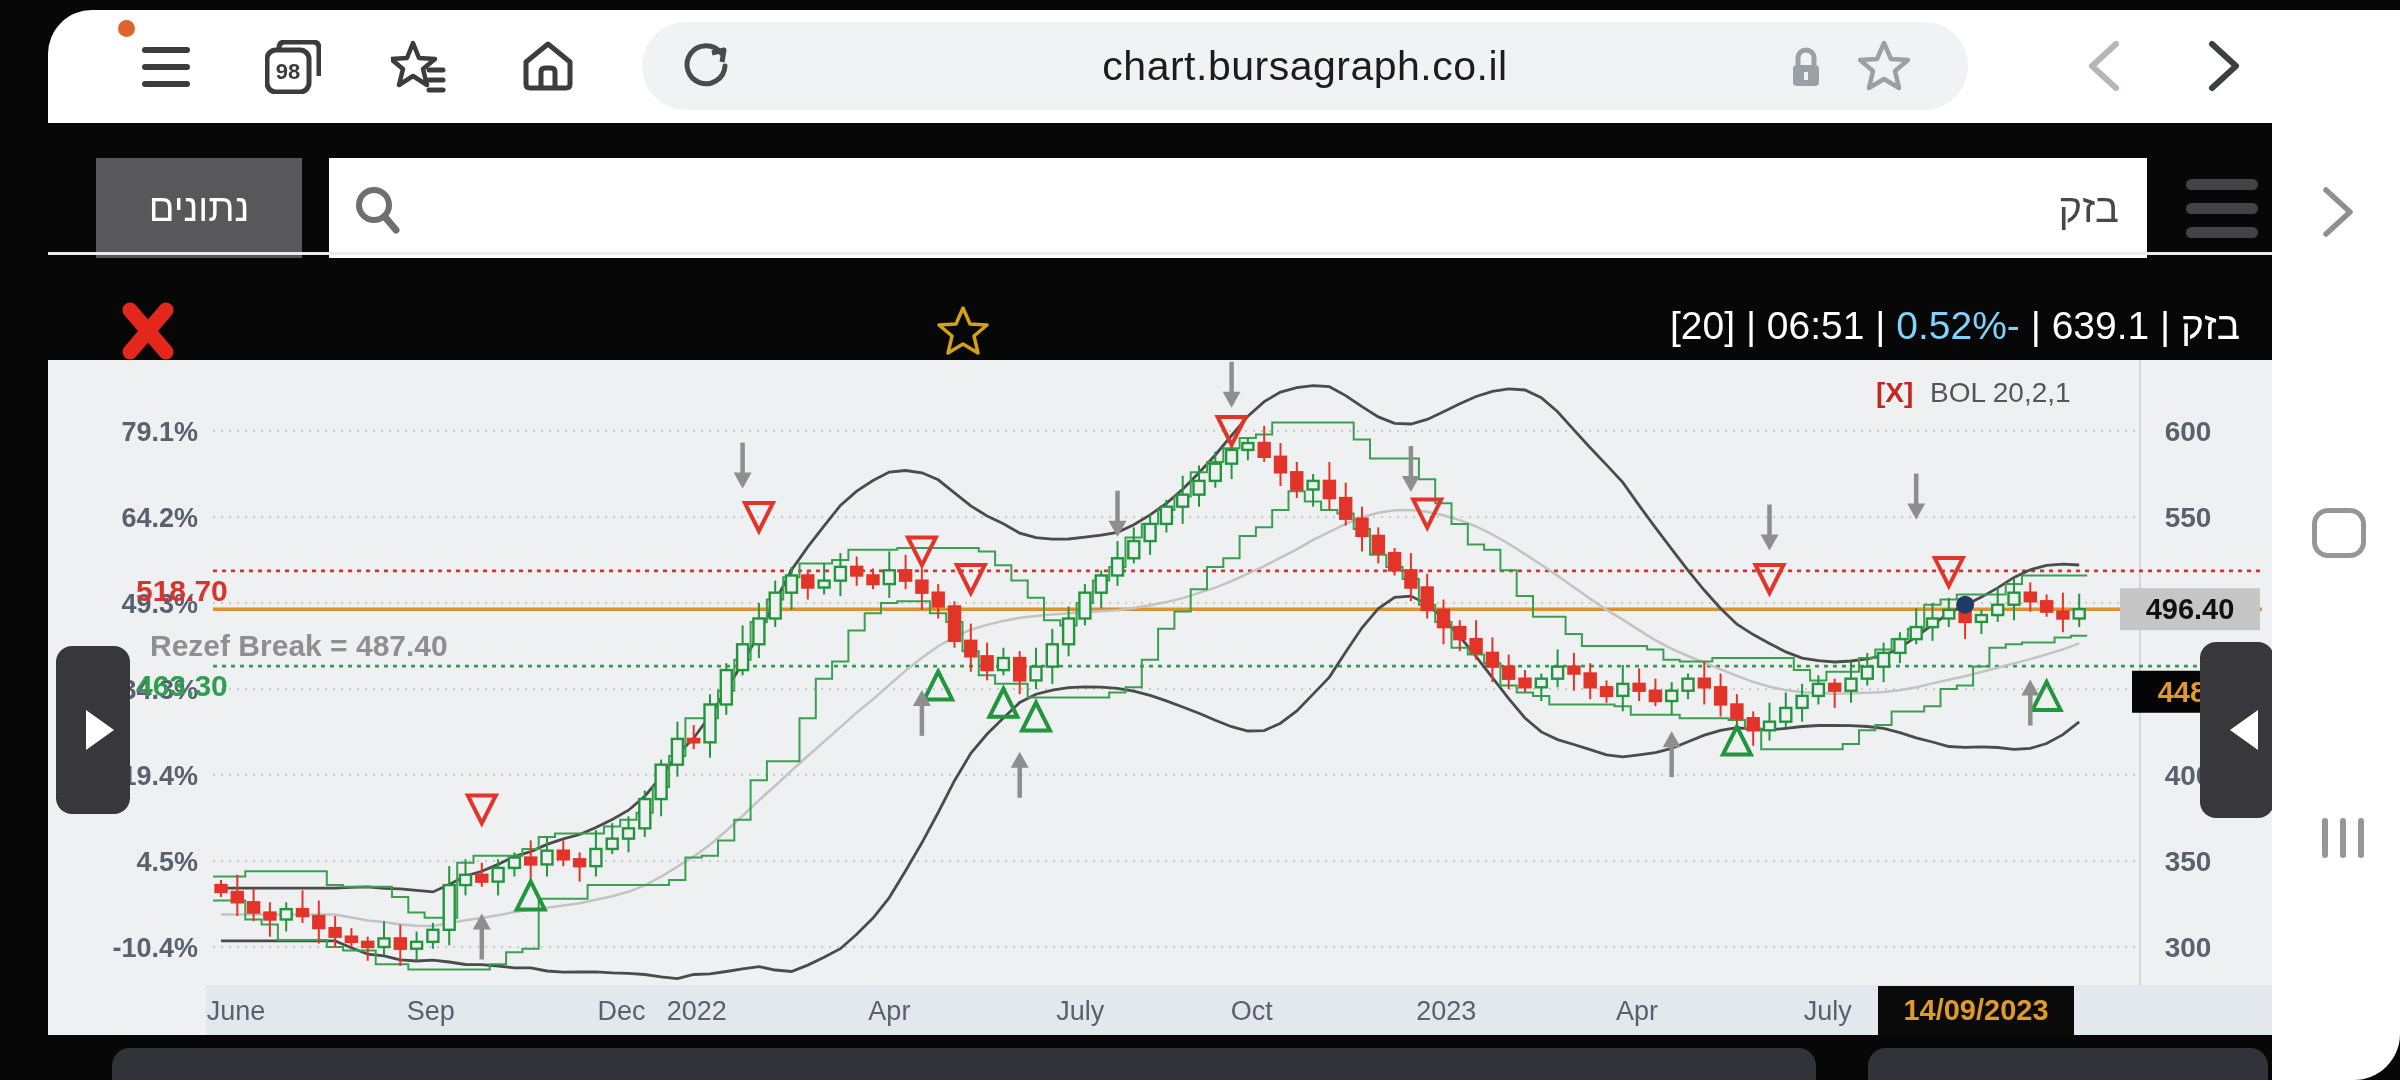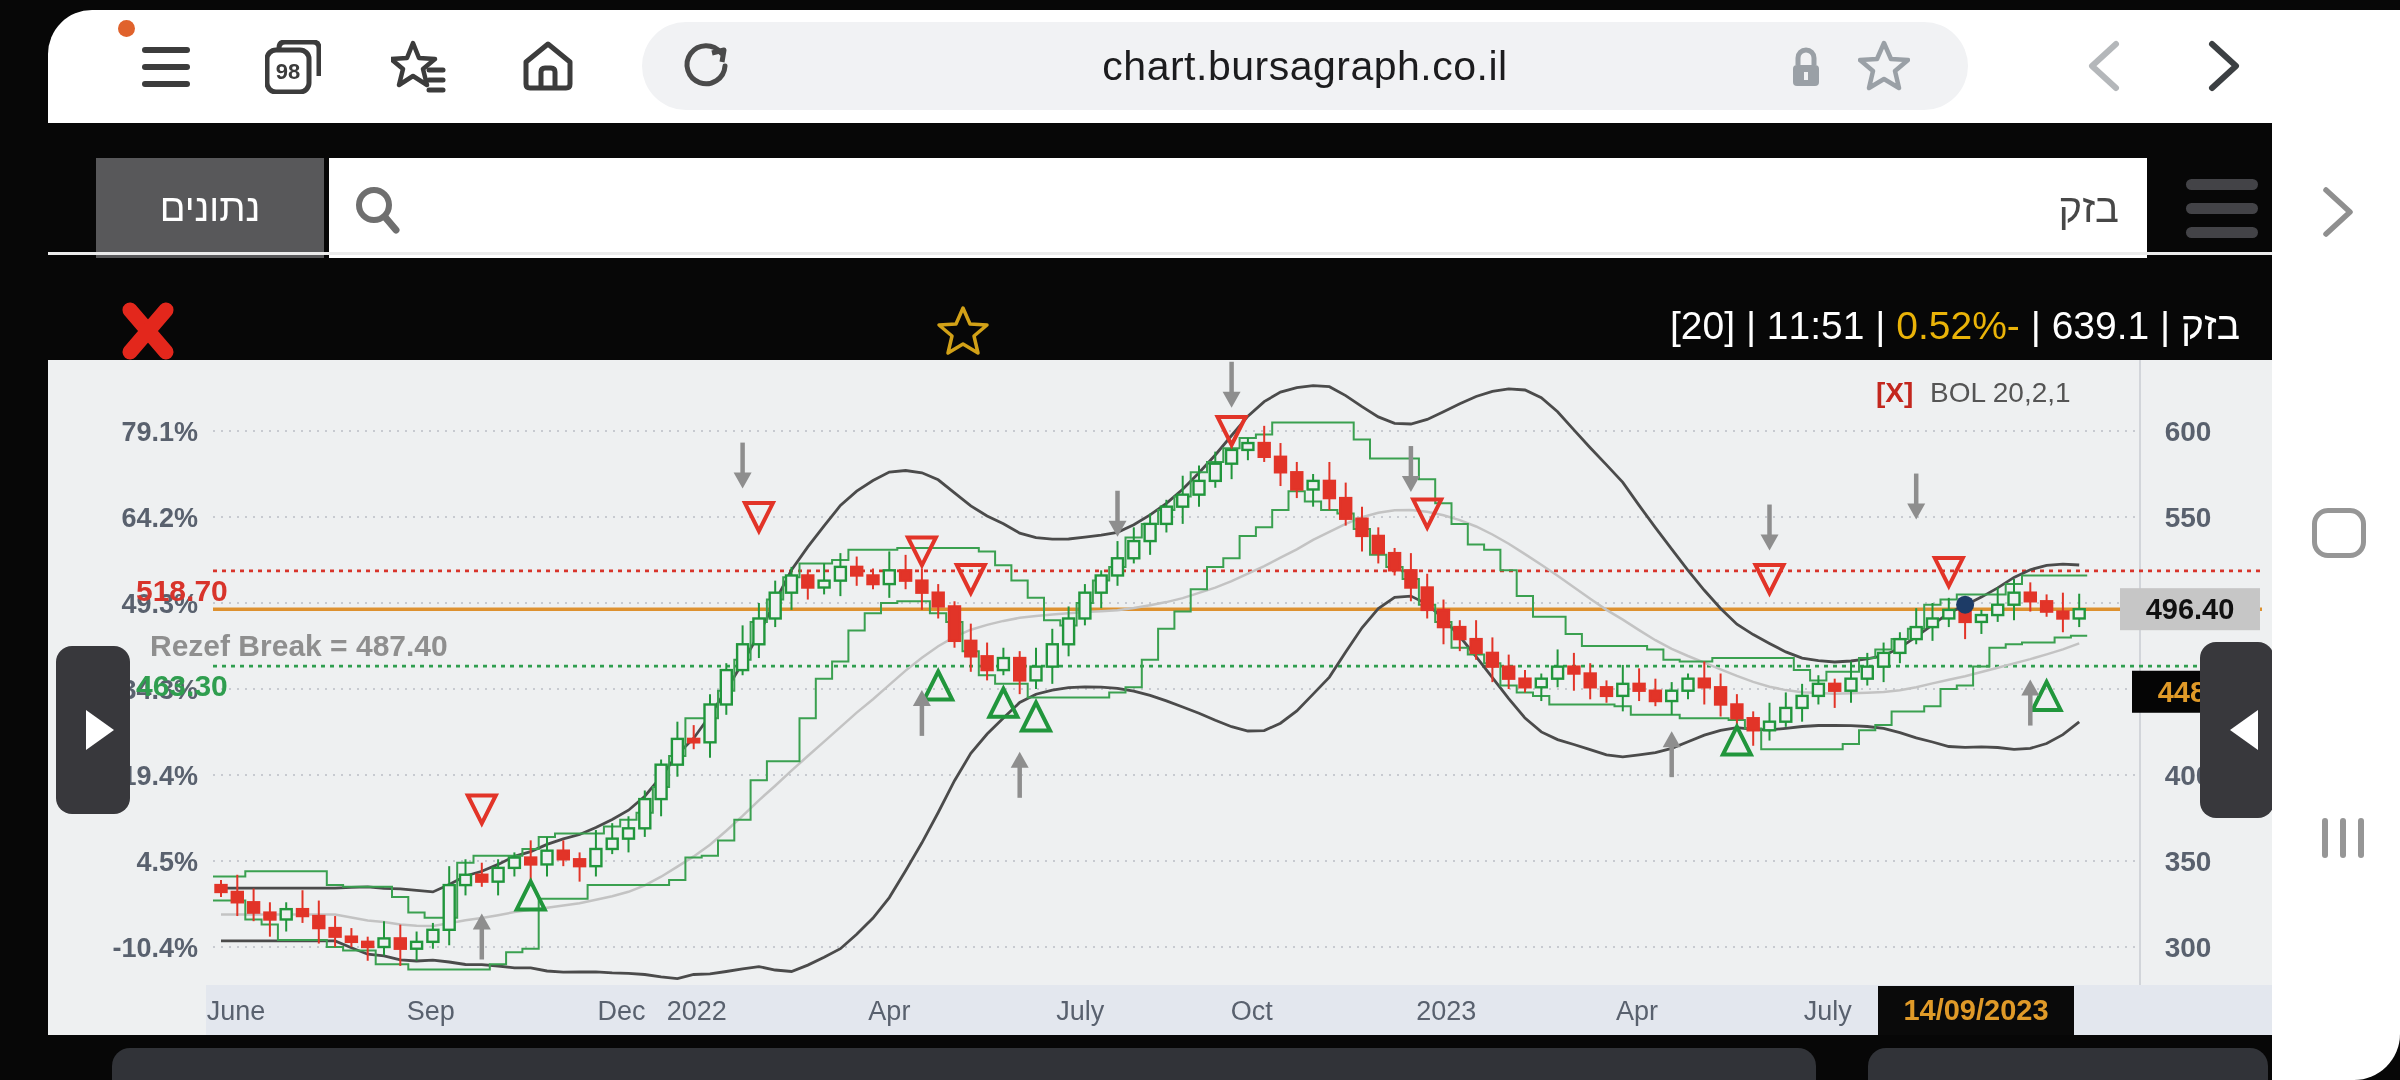--- a/index.html
+++ b/index.html
@@ -6,29 +6,29 @@
   *{box-sizing:border-box;}
   body{font-family:"Liberation Sans","DejaVu Sans",sans-serif;}
   .screen{position:relative;width:2400px;height:1080px;background:#070707;overflow:hidden;}
   .abs{position:absolute;}
   
   .toolbar{left:48px;top:10px;width:2352px;height:113px;background:#ffffff;border-radius:44px 0 0 0;}
   .orange-dot{left:118px;top:20px;width:17px;height:17px;border-radius:50%;background:#e0622c;}
   .url-pill{left:642px;top:22px;width:1326px;height:88px;border-radius:44px;background:#f1f2f4;}
   .url-text{left:642px;top:22px;width:1326px;height:80px;line-height:88px;text-align:center;font-size:41px;color:#1c1c1e;letter-spacing:0.5px;}
   
-  .data-btn{left:96px;top:158px;width:228px;height:100px;background:#58585a;color:#fff;font-size:38px;display:flex;align-items:center;justify-content:center;}
+  .data-btn{left:96px;top:158px;width:206px;height:100px;background:#58585a;color:#fff;font-size:38px;display:flex;align-items:center;justify-content:center;}
   .search-box{left:329px;top:158px;width:1818px;height:100px;background:#fff;display:flex;align-items:center;gap:34px;}
   .search-val{flex:1;text-align:right;padding-right:28px;font-size:40px;color:#474747;}
   .page-menu{left:2186px;top:160px;width:72px;height:96px;display:flex;flex-direction:column;justify-content:center;gap:13px;}
   .page-menu i{display:block;height:11px;border-radius:6px;background:#434347;}
   .divider{left:48px;top:252px;width:2224px;height:3px;background:#ebebeb;}
   
   .ticker{top:304px;right:160px;font-size:39px;color:#ffffff;white-space:pre;}
-  .ticker .chg{color:#eab308;margin-top:24px;}
+  .ticker .chg{color:#7dd3fc;margin-top:24px;}
   
   .panel{top:1048px;height:70px;background:#313338;border-radius:18px;}
   
   .nav-strip{left:2272px;top:123px;width:128px;height:957px;background:#ffffff;border-bottom-right-radius:46px;}
   .squircle{left:2312px;top:508px;width:54px;height:50px;border:5px solid #969696;border-radius:16px;background:transparent;}
   .recents{left:2322px;top:818px;width:56px;height:40px;display:flex;gap:12px;}
   .recents i{display:block;width:6px;height:40px;border-radius:3px;background:#969696;}
 </style>
 </head>
 <body>
@@ -105,21 +105,21 @@
 
   <svg class="abs" style="left:118px;top:300px" width="60" height="62">
     <g stroke="#e3271c" stroke-width="15" stroke-linecap="round">
       <line x1="12" y1="10" x2="48" y2="52"></line>
         <line x1="48" y1="10" x2="12" y2="52"></line>
     </g>
   </svg>
   <svg class="abs" style="left:936px;top:304px" width="54" height="54">
     <path d="M27 4 L34 20 L51 21 L38 32 L42 49 L27 40 L12 49 L16 32 L3 21 L20 20 Z" fill="none" stroke="#d2a117" stroke-width="3.5" stroke-linejoin="round"></path>
   </svg>
-  <div class="abs ticker"><span>[20] | 11:51 | </span><span class="chg">0.52%-</span><span> | 639.1 | בזק</span></div>
+  <div class="abs ticker"><span>[20] | 06:51 | </span><span class="chg">0.52%-</span><span> | 639.1 | בזק</span></div>
 
   <div class="abs" id="chart-host" style="left:48px;top:360px;width:2224px;height:675px"><svg width="2224" height="675" viewBox="0 0 2224 675">
         <rect x="0" y="0" width="2224" height="675" fill="#eef0f1"></rect>
         <rect x="158" y="625" width="2066" height="50" fill="#e3e7ee"></rect>
         <g>
           <line x1="165" y1="71" x2="2092" y2="71" stroke="#c7cad0" stroke-width="2" stroke-dasharray="2 6"></line>
           <line x1="165" y1="157" x2="2092" y2="157" stroke="#c7cad0" stroke-width="2" stroke-dasharray="2 6"></line>
           <line x1="165" y1="243" x2="2092" y2="243" stroke="#c7cad0" stroke-width="2" stroke-dasharray="2 6"></line>
           <line x1="165" y1="329" x2="2092" y2="329" stroke="#c7cad0" stroke-width="2" stroke-dasharray="2 6"></line>
           <line x1="165" y1="415" x2="2092" y2="415" stroke="#c7cad0" stroke-width="2" stroke-dasharray="2 6"></line>

